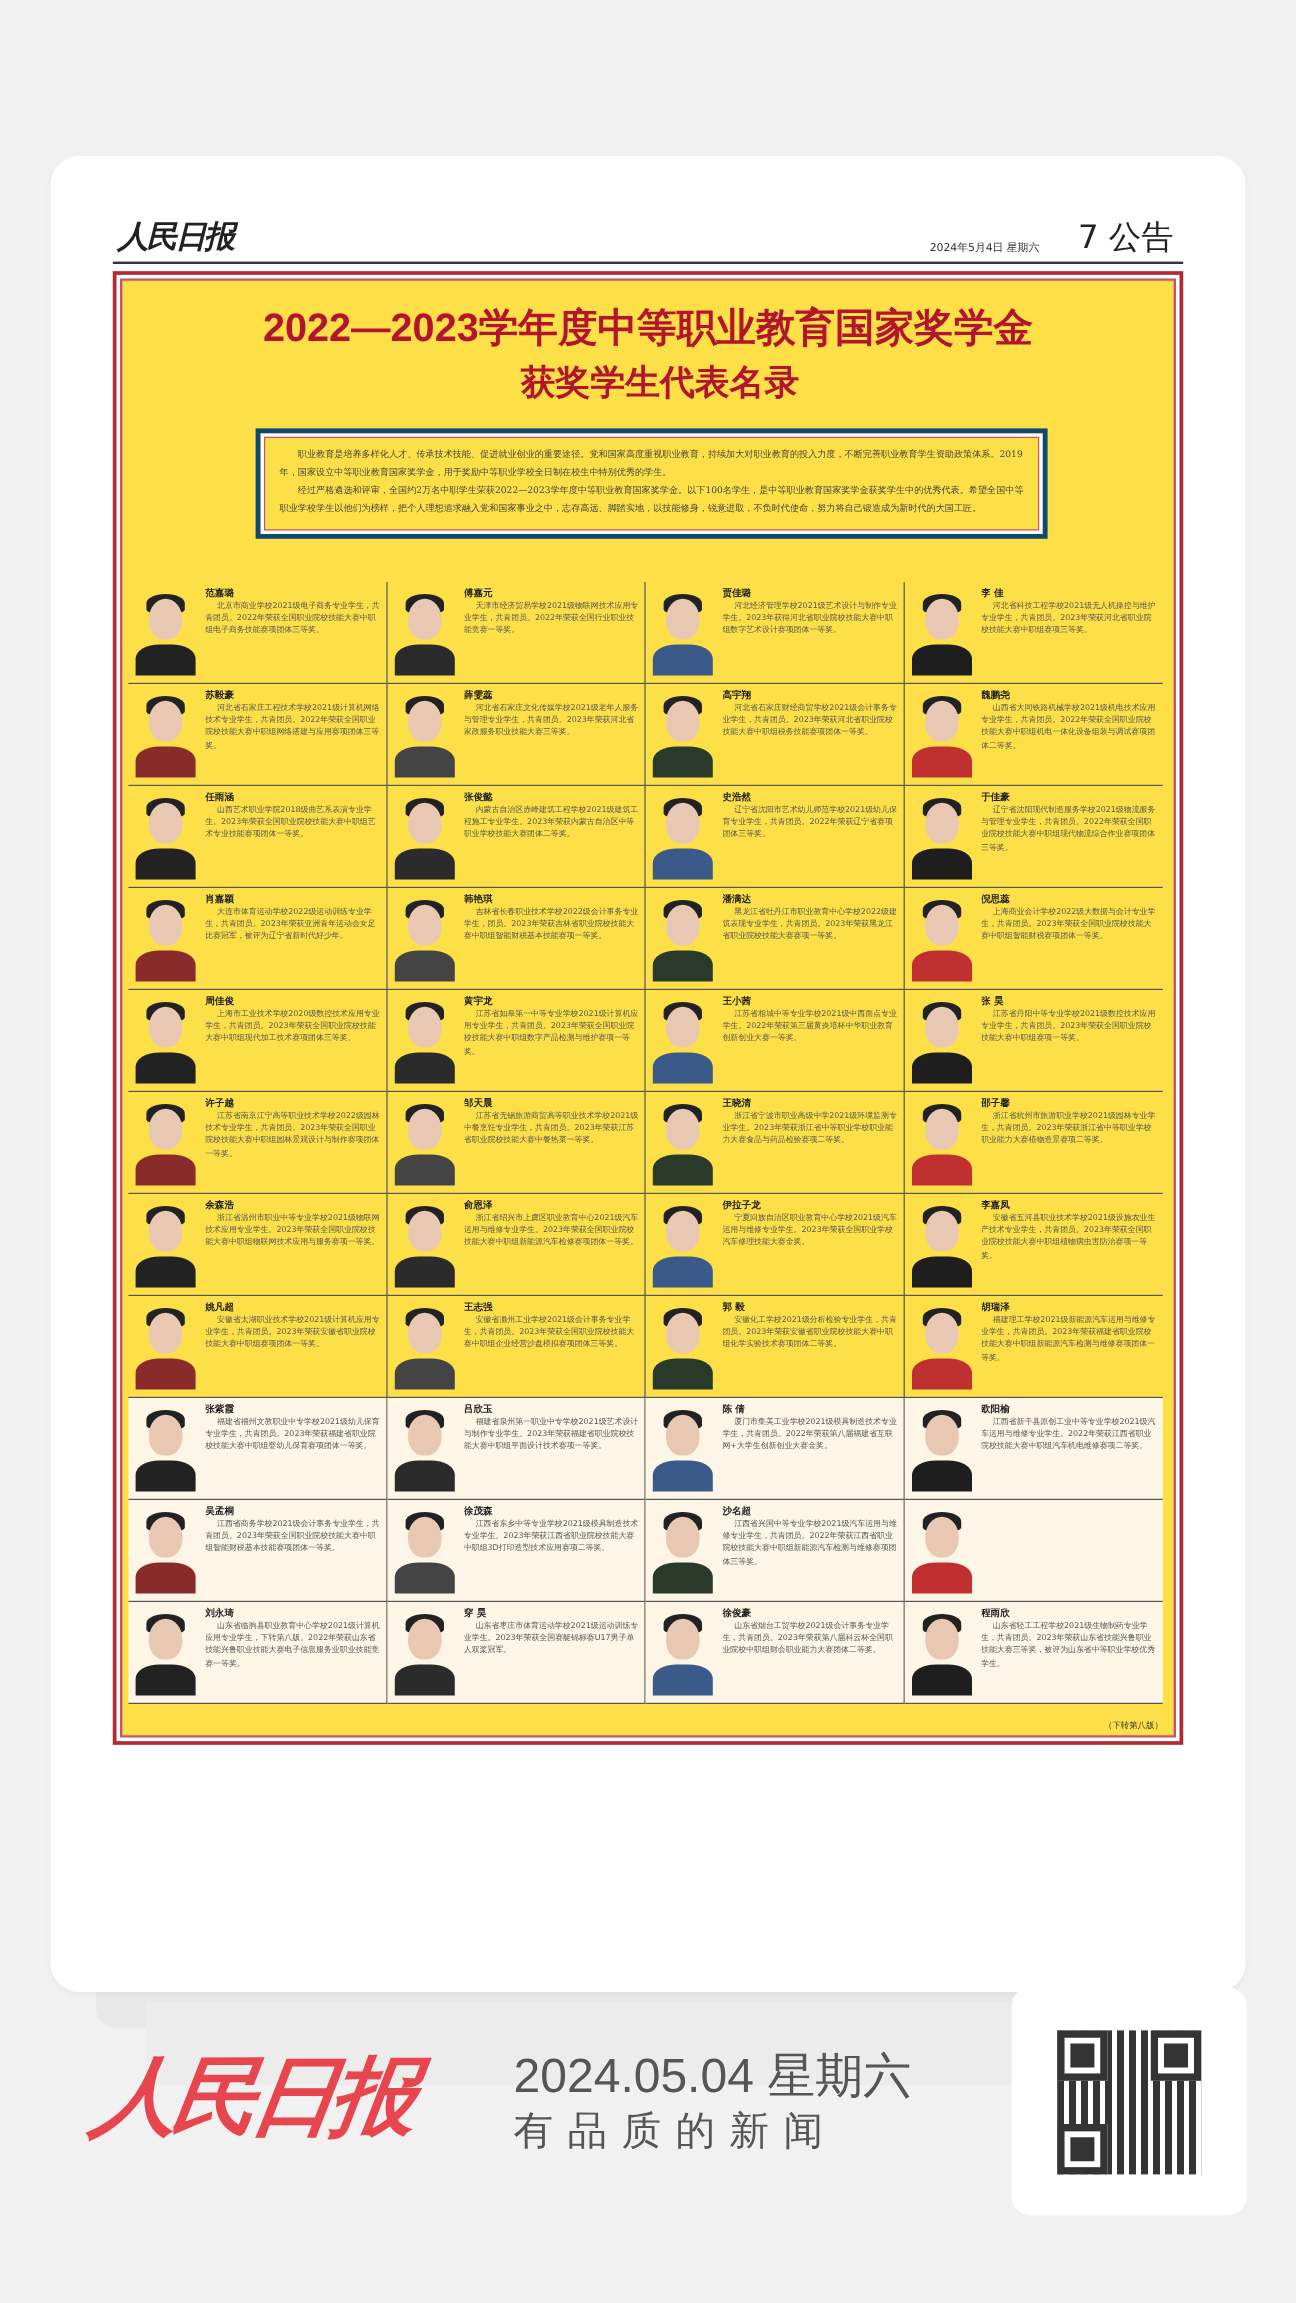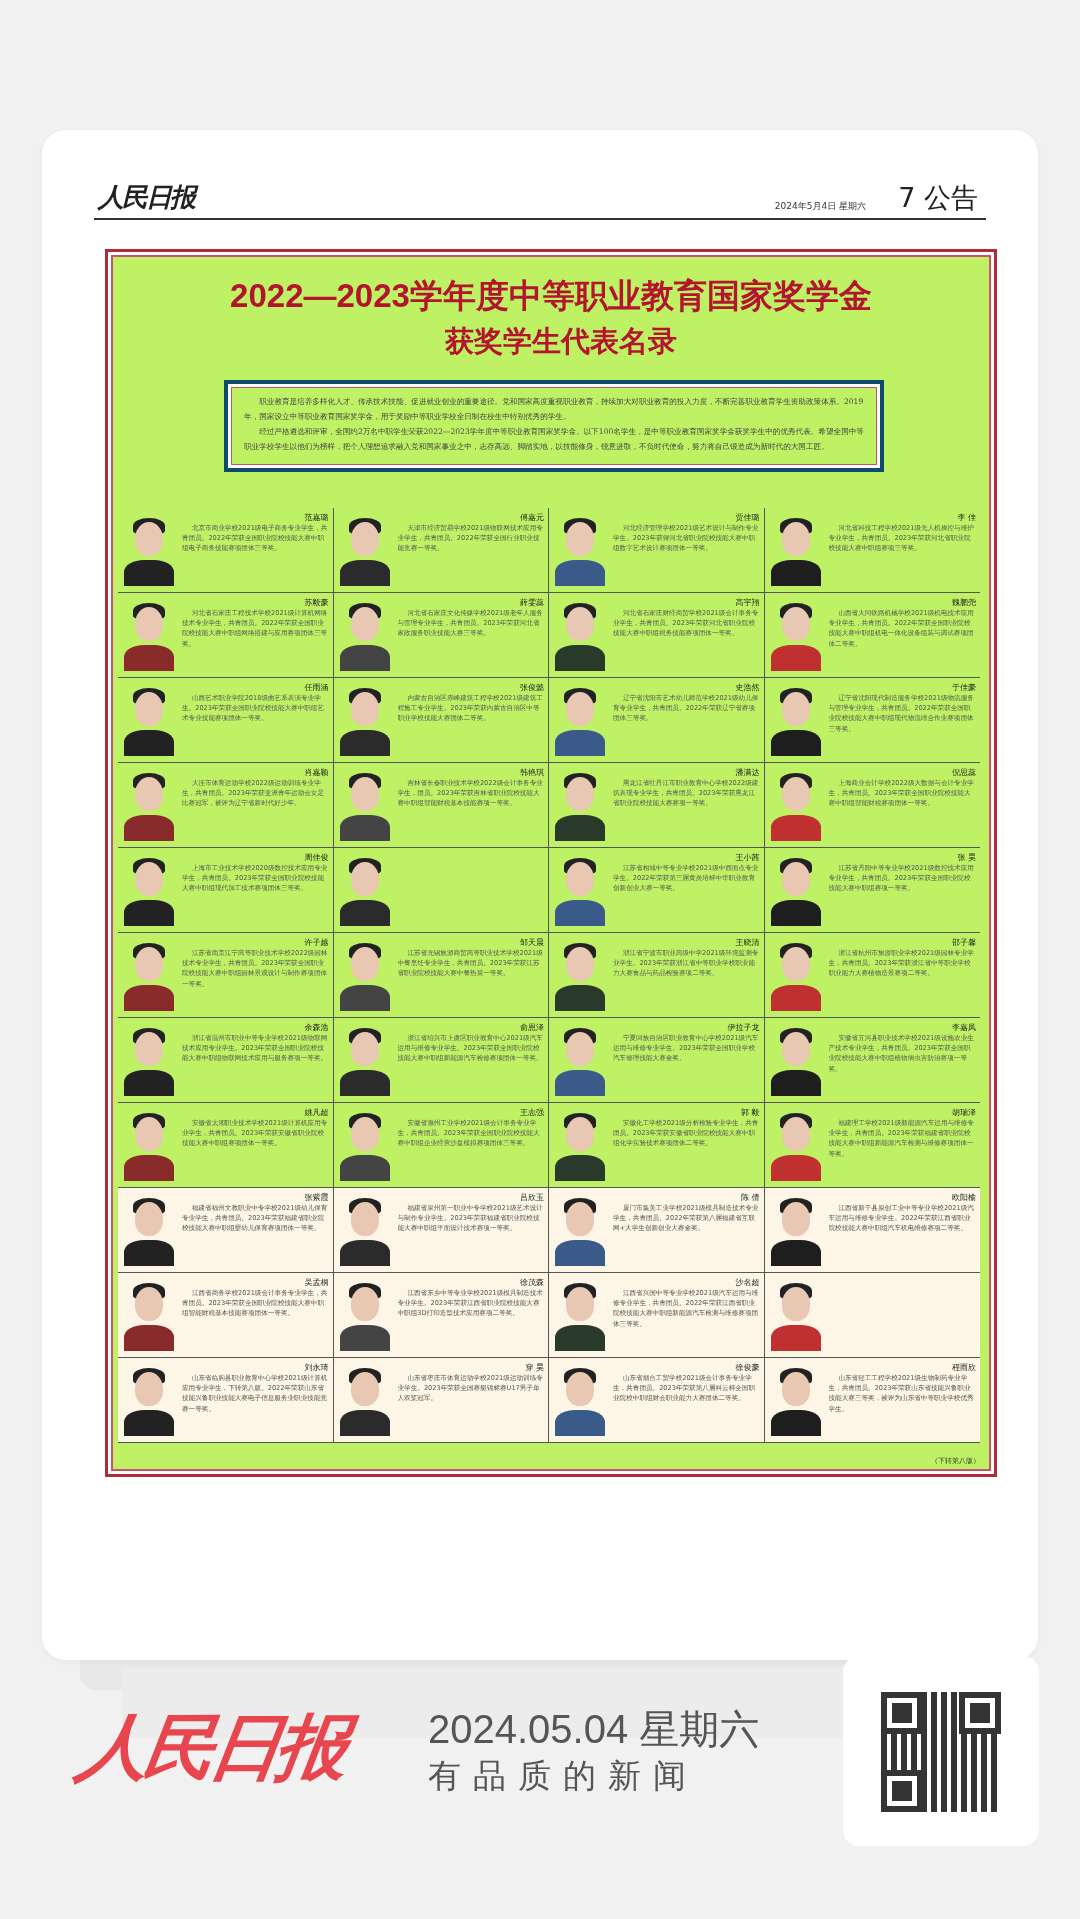--- a/index.html
+++ b/index.html
@@ -5,36 +5,36 @@
   html,body{margin:0;padding:0;}
   body{width:1080px;height:1919px;background:#f1f1f1;position:relative;overflow:hidden;font-family:"DejaVu Sans","Liberation Sans",sans-serif;}
   .stack1{position:absolute;left:122px;top:1668px;width:840px;height:70px;background:#ececec;border-radius:0 0 14px 14px;}
   .stack2{position:absolute;left:80px;top:1640px;width:920px;height:50px;background:#e8e8e8;border-radius:0 0 16px 16px;}
   .card{position:absolute;left:42px;top:130px;width:996px;height:1530px;background:#fff;border-radius:24px;box-shadow:0 2px 6px rgba(0,0,0,0.04);}
   .paper{position:absolute;left:52px;top:48px;width:892px;height:1420px;}
   .masthead{position:absolute;left:0;top:0;width:100%;height:40px;border-bottom:2px solid #333;}
   .mast-logo{position:absolute;left:4px;top:2px;font-family:"DejaVu Serif",serif;font-size:26px;font-style:italic;font-weight:bold;color:#222;letter-spacing:-2px;}
   .mast-date{position:absolute;right:120px;top:22px;font-size:9px;color:#333;}
   .mast-page{position:absolute;right:8px;top:2px;font-size:27px;color:#222;}
-  .frame{position:absolute;left:11px;top:48px;width:886px;height:1222px;border:3px solid #b02a3c;box-shadow:inset 0 0 0 3px #fff, inset 0 0 0 5px #c9536a;background:#bef264;margin-top:23px;}
+  .frame{position:absolute;left:0;top:48px;width:886px;height:1222px;border:3px solid #b02a3c;box-shadow:inset 0 0 0 3px #fff, inset 0 0 0 5px #c9536a;background:#fde047;}
   .title{position:absolute;left:0;width:100%;text-align:center;color:#b3142e;font-weight:bold;font-family:"Liberation Sans",sans-serif;}
   .title1{top:22px;font-size:33px;}
   .title2{top:70px;font-size:29px;padding-left:10px;}
   .intro{position:absolute;left:116px;top:128px;width:660px;height:92px;border:4px solid #0c4a6e;box-shadow:inset 0 0 0 3px #fff, inset 0 0 0 4px #c9536a;padding:10px 16px;box-sizing:border-box;font-size:7.6px;line-height:15px;color:#444;font-family:"DejaVu Serif",serif;}
   .intro p{margin:0;text-indent:2em;}
   .grid{position:absolute;left:10px;top:256px;width:862px;display:grid;grid-template-columns:repeat(4,1fr);}
   .cell{height:85px;border-bottom:1px solid #555;border-right:1px solid #555;position:relative;box-sizing:border-box;padding:4px 4px 0 4px;display:flex;}
   .cell:nth-child(4n){border-right:none;}
   .cell.cream{background:#fdf6e6;}
   .photo{width:54px;height:74px;flex:none;border-radius:2px;position:relative;overflow:hidden;}
   .photo .head{position:absolute;left:13px;top:10px;width:28px;height:34px;border-radius:50% 50% 45% 45%;background:#e8c8b2;}
   .photo .hair{position:absolute;left:11px;top:6px;width:32px;height:16px;border-radius:50% 50% 20% 20%;background:#222;}
   .photo .body{position:absolute;left:2px;top:48px;width:50px;height:30px;border-radius:40% 40% 0 0;}
   .info{margin-left:6px;flex:1;overflow:hidden;}
-  .sname{font-size:8px;color:#222;font-weight:normal;height:11px;text-align:right;}
+  .sname{font-size:8px;color:#222;font-weight:bold;height:11px;}
   .sbio{font-size:6.6px;line-height:10.2px;color:#555;text-indent:1.5em;}
   .cont{position:absolute;right:14px;bottom:8px;font-size:7px;color:#333;}
   .footer-logo{position:absolute;left:78px;top:1700px;font-family:"DejaVu Serif",serif;font-size:72px;font-style:italic;font-weight:bold;color:#e8464e;letter-spacing:-6px;transform:skewX(-8deg);}
   .footer-date{position:absolute;left:428px;top:1702px;font-size:40px;color:#555;font-family:"Liberation Sans",sans-serif;}
   .footer-slogan{position:absolute;left:428px;top:1754px;font-size:33px;color:#555;letter-spacing:12px;}
   .qr-card{position:absolute;left:843px;top:1656px;width:196px;height:190px;background:#fff;border-radius:16px;}
   .qr{position:absolute;left:38px;top:36px;width:120px;height:120px;background:
     repeating-linear-gradient(90deg,#111 0 6px,#fff 6px 10px),#fff;opacity:0.85;}
   .qr::before,.qr::after{content:"";position:absolute;width:30px;height:30px;border:6px solid #111;background:#fff;box-shadow:inset 0 0 0 5px #fff, inset 0 0 0 15px #111;}
   .qr::before{left:0;top:0;}
@@ -248,20 +248,24 @@
               <div class="sname">周佳俊</div>
               <div class="sbio">上海市工业技术学校2020级数控技术应用专业学生，共青团员。2023年荣获全国职业院校技能大赛中职组现代加工技术赛项团体三等奖。</div>
             </div>
           </div>
           <div class="cell">
             <div class="photo">
               <div class="hair"></div>
               <div class="head"></div>
               <div class="body" style="background:#2b2b2b"></div>
             </div>
+            <div class="info">
+              <div class="sname">黄宇龙</div>
+              <div class="sbio">江苏省如皋第一中等专业学校2021级计算机应用专业学生，共青团员。2023年荣获全国职业院校技能大赛中职组数字产品检测与维护赛项一等奖。</div>
+            </div>
           </div>
           <div class="cell">
             <div class="photo">
               <div class="hair"></div>
               <div class="head"></div>
               <div class="body" style="background:#3a5a8a"></div>
             </div>
             <div class="info">
               <div class="sname">王小茜</div>
               <div class="sbio">江苏省相城中等专业学校2021级中西面点专业学生。2022年荣获第三届黄炎培杯中华职业教育创新创业大赛一等奖。</div>

